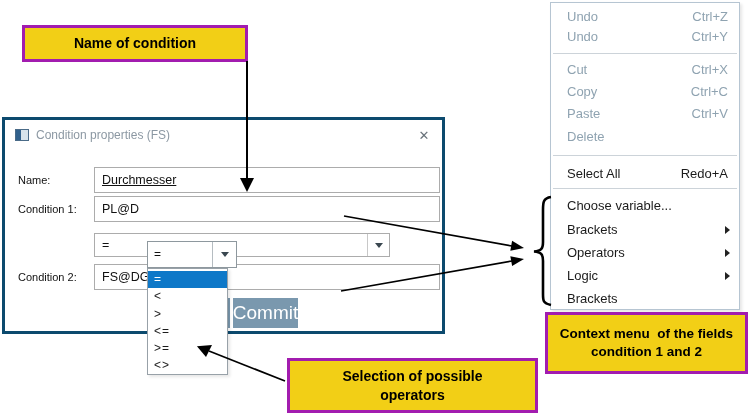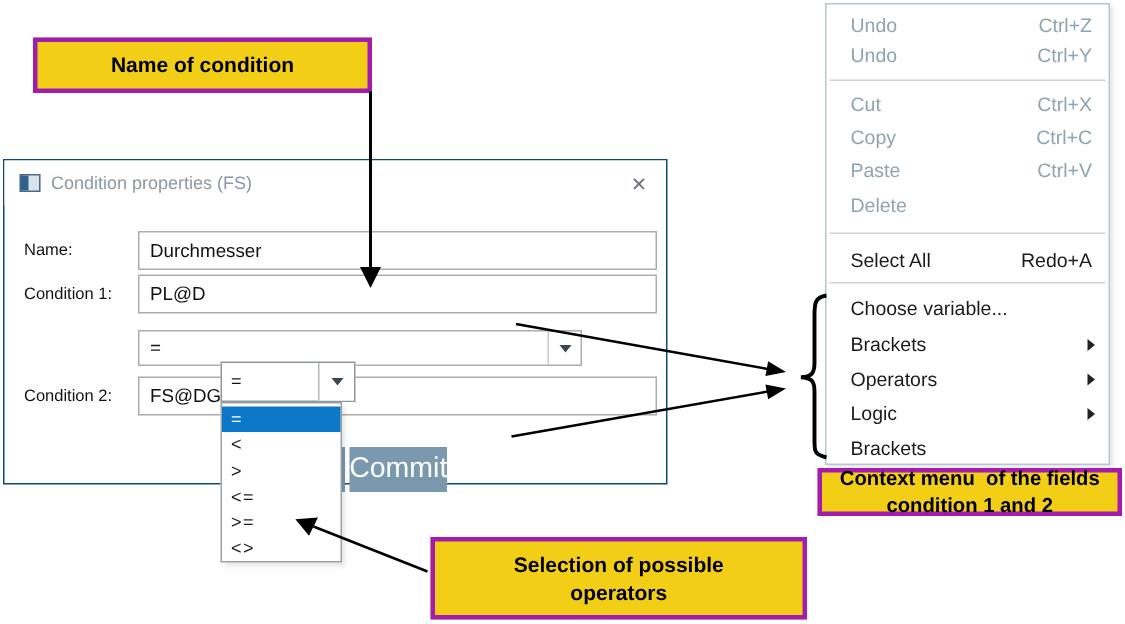--- a/index.html
+++ b/index.html
@@ -7,27 +7,27 @@
   #canvas { position:relative; width:750px; height:416px; background:#fff; overflow:hidden; }
 
   
   .callout {
     position:absolute; background:#f2cf16; border:3px solid #a21caf;
     display:flex; flex-direction:column; align-items:center; justify-content:center;
     text-align:center; font-weight:bold; color:#000; z-index:10;
   }
   .callout .line { white-space:pre-wrap; line-height:1.35; }
   #callout-name { left:22px; top:25px; width:226px; height:37px; font-size:14px; }
-  #callout-context { left:545px; top:312px; width:203px; height:32px; font-size:13.5px;text-align:center; }
+  #callout-context { left:545px; top:312px; width:203px; height:62px; font-size:13.5px;text-align:center; }
   #callout-selection { left:287px; top:358px; width:251px; height:55px; font-size:14px; }
 
   
   #dialog {
-    position:absolute; left:2px; top:106px; width:443px; height:217px;
-    background:#fff; border:1px solid #0c4a6e; z-index:1;
+    position:absolute; left:2px; top:117px; width:443px; height:217px;
+    background:#fff; border:3px solid #0c4a6e; z-index:1;
   }
   #titlebar { position:relative; height:30px; background:#fff; }
   #dialog-icon {
     position:absolute; left:10px; top:9px; width:14px; height:12px;
     border:1px solid #4a6b88; background:#d8e4ec; display:inline-block;
   }
   #dialog-icon .pane { position:absolute; left:0; top:0; width:5px; height:100%; background:#31618c; }
   #dialog-title {
     position:absolute; left:31px; top:0; line-height:30px; font-size:12px; color:#8c98a3;
   }
@@ -121,21 +121,21 @@
   <div id="dialog">
     <div id="titlebar">
       <span id="dialog-icon">
           <span class="pane"></span>
         </span>
       <span id="dialog-title">Condition properties (FS)</span>
       <div id="close-btn">✕</div>
     </div>
 
     <div class="row-label" style="top:47px;">Name:</div>
-    <input class="tfield" style="top: 47px;" readonly="" value="Durchmesser">
+    <input class="tfield" style="top: 47px; text-decoration: underline;" readonly="" value="Durchmesser">
 
     <div class="row-label" style="top:76px;">Condition 1:</div>
     <input class="tfield" style="top: 76px;" readonly="" value="PL@D">
 
     <div id="op-combobox">
       <span class="val">=</span>
       <span class="dd-btn">
           <span class="caret-down"></span>
         </span>
     </div>

